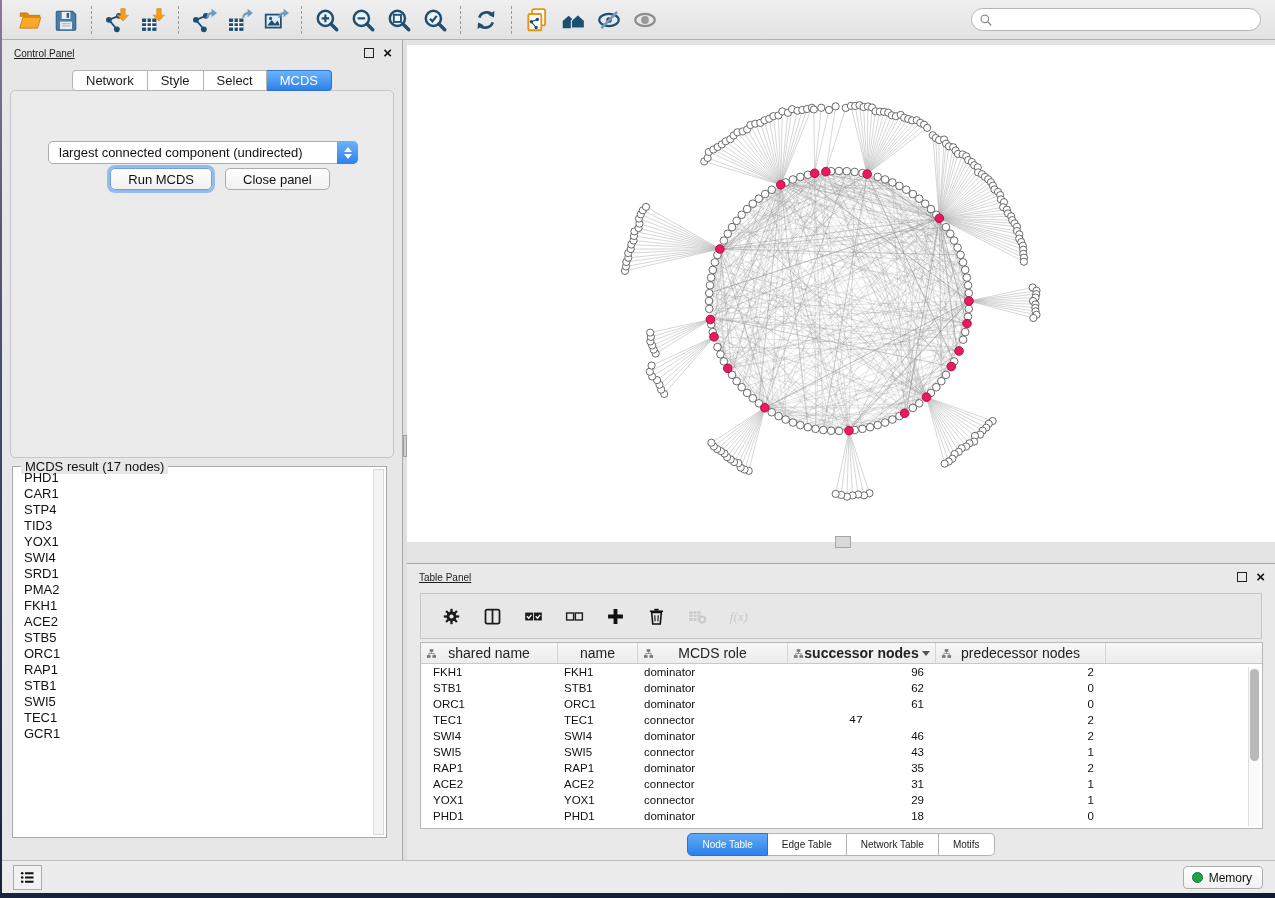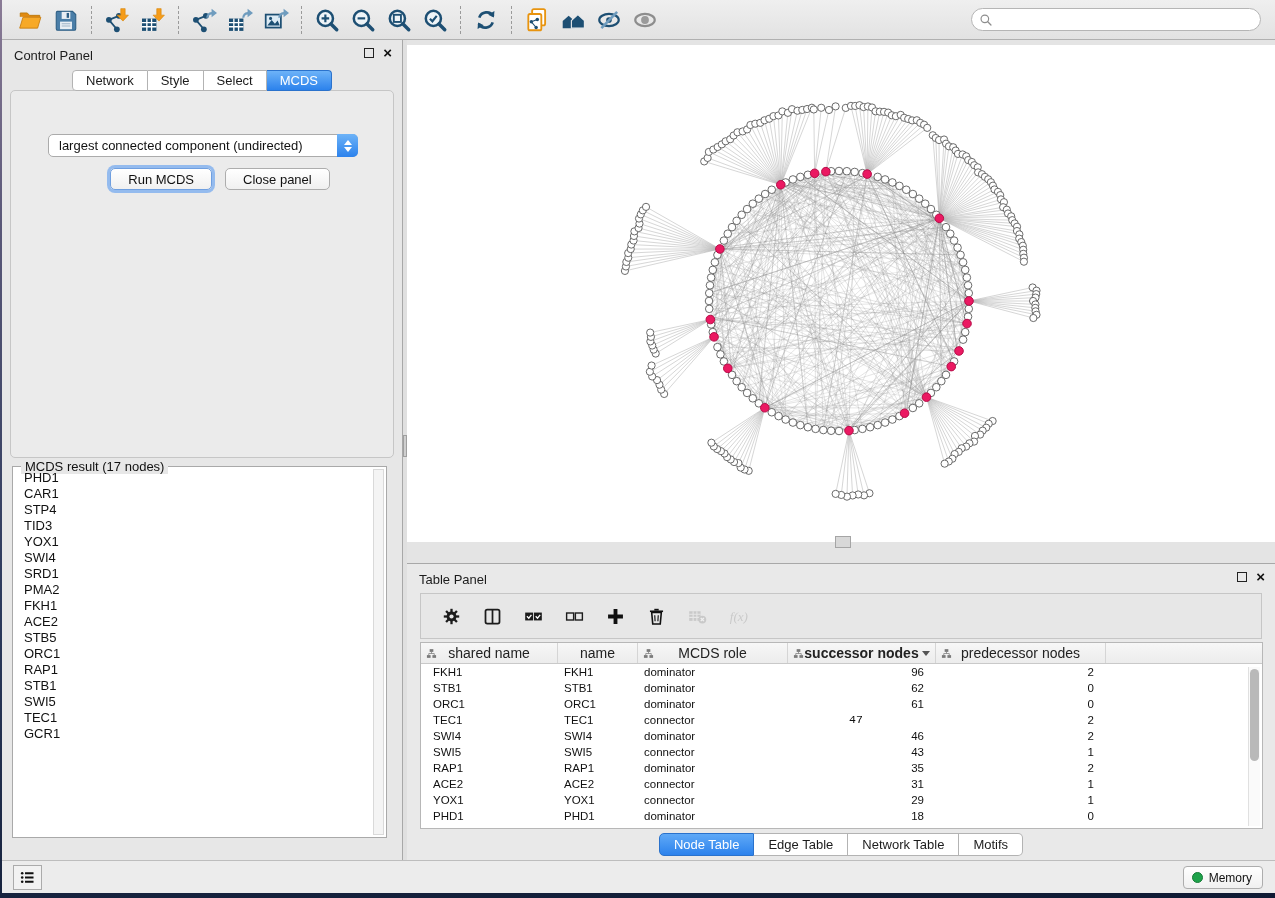--- a/index.html
+++ b/index.html
@@ -17,34 +17,34 @@
   .tb-sep { width:1px; height:28px; margin:0 7px;
     background-image:linear-gradient(#9a9a9a 55%, transparent 45%); background-size:1px 5px; }
   .searchbox { margin-left:auto; margin-right:4px; width:290px; height:23px; background:#fff;
     border:1px solid #b5b5b5; border-radius:12px; display:flex; align-items:center; padding-left:7px; }
   .searchbox svg { width:14px; height:14px; }
   .searchbox input { border:none; outline:none; flex:1; height:18px; font-size:12px; background:transparent; }
 
   
   .control-panel { position:absolute; left:0; top:40px; width:400px; height:820px; background:#e7e7e7; }
   .panel-head { position:relative; height:28px; }
-  .panel-title { position:absolute; left:12px; top:8px; font-size:13px; color:#1c1c1c; }
+  .panel-title { position:absolute; left:12px; top:8px; font-size:10px; color:#1c1c1c;text-decoration:underline; }
   .win-btns { position:absolute; right:10px; top:8px; display:flex; gap:9px; align-items:center; }
   .float-glyph { width:10px; height:10px; border:1.6px solid #222; display:inline-block; }
   .close-glyph { font-size:15px; font-weight:bold; color:#111; line-height:10px; }
   .seg-tabs { position:absolute; left:50%; transform:translateX(-50%); top:30px; display:flex; z-index:2; }
   .seg-tab { height:21px; padding:2px 13px; font-size:13px; color:#1c1c1c; background:#fff;
     border:1px solid #b3b3b3; border-left:none; display:flex; align-items:center; }
   .seg-tab:first-child { border-left:1px solid #b3b3b3; border-radius:4px 0 0 4px; }
   .seg-tab:last-child { border-radius:0 4px 4px 0; }
   .seg-tab.sel { background:linear-gradient(#6db3f8,#2c82ec); color:#fff; border-color:#2a72cc; }
   .tab-body { position:absolute; left:8px; top:50px; width:384px; height:368px;
     background:#ebebeb; border:1px solid #c6c6c6; border-radius:5px; }
   .opt-label { position:absolute; top:25px; width:100%; text-align:center; font-size:13px; color:#111; }
-  .mcds-select { position:absolute; left:37px; top:43px; width:310px; height:23px; background:#fff;
+  .mcds-select { position:absolute; left:37px; top:50px; width:310px; height:23px; background:#fff;
     border:1px solid #ababab; border-radius:5px; display:flex; align-items:center; }
   .mcds-select .sel-text { flex:1; font-size:13px; padding-left:10px; color:#111; white-space:nowrap; }
   .stepper { width:21px; height:23px; margin-right:-1px; border-radius:0 5px 5px 0;
     background:linear-gradient(#6db3f8,#2c82ec); display:flex; flex-direction:column;
     align-items:center; justify-content:center; gap:2px; }
   .stepper i { width:0; height:0; border-left:4px solid transparent; border-right:4px solid transparent; }
   .stepper .up { border-bottom:5px solid #fff; }
   .stepper .dn { border-top:5px solid #fff; }
   .btn-row { position:absolute; top:77px; width:100%; display:flex; justify-content:center; gap:13px; }
   .mac-btn { height:22px; padding:0 17px; font-size:13px; color:#111;
@@ -96,21 +96,21 @@
     font-size:14px; color:#222; border-right:1px solid #d5d5d5; }
   .th svg.mini { position:absolute; left:5px; width:11px; height:11px; }
   .th .sortv { position:absolute; right:5px; width:0; height:0; border-left:4px solid transparent;
     border-right:4px solid transparent; border-top:5px solid #555; }
   .trow { display:flex; height:16px; }
   .td { font-size:11.5px; color:#111; line-height:16px; white-space:nowrap; overflow:hidden; }
   .tscroll { position:absolute; right:2px; top:24px; bottom:2px; width:12px;
     background:#fafafa; border-left:1px solid #e0e0e0; }
   .tthumb { position:absolute; left:1px; right:1px; top:2px; height:92px; background:#b9b9b9; border-radius:6px; }
   .bottom-tabs { position:absolute; left:0; right:0; top:269px; display:flex; justify-content:center; }
-  .btab { height:23px; padding:3px 14px; font-size:13px; color:#1c1c1c; background:#fff;
+  .btab { height:23px; padding:3px 14px; font-size:10px; color:#1c1c1c; background:#fff;
     border:1px solid #b3b3b3; border-left:none; display:flex; align-items:center; }
   .btab:first-child { border-left:1px solid #b3b3b3; border-radius:5px 0 0 5px; }
   .btab:last-child { border-radius:0 5px 5px 0; }
   .btab.sel { background:linear-gradient(#5fa9f7,#2c82ec); color:#fff; border-color:#2a72cc; }
 
   
   .status-bar { position:absolute; left:0; top:860px; right:0; height:33px; background:#ececec;
     border-top:1px solid #bdbdbd; }
   .list-btn { position:absolute; left:11px; top:4px; width:29px; height:25px;
     background:#f2f2f2; border:1px solid #ababab; display:flex; align-items:center; justify-content:center; }

